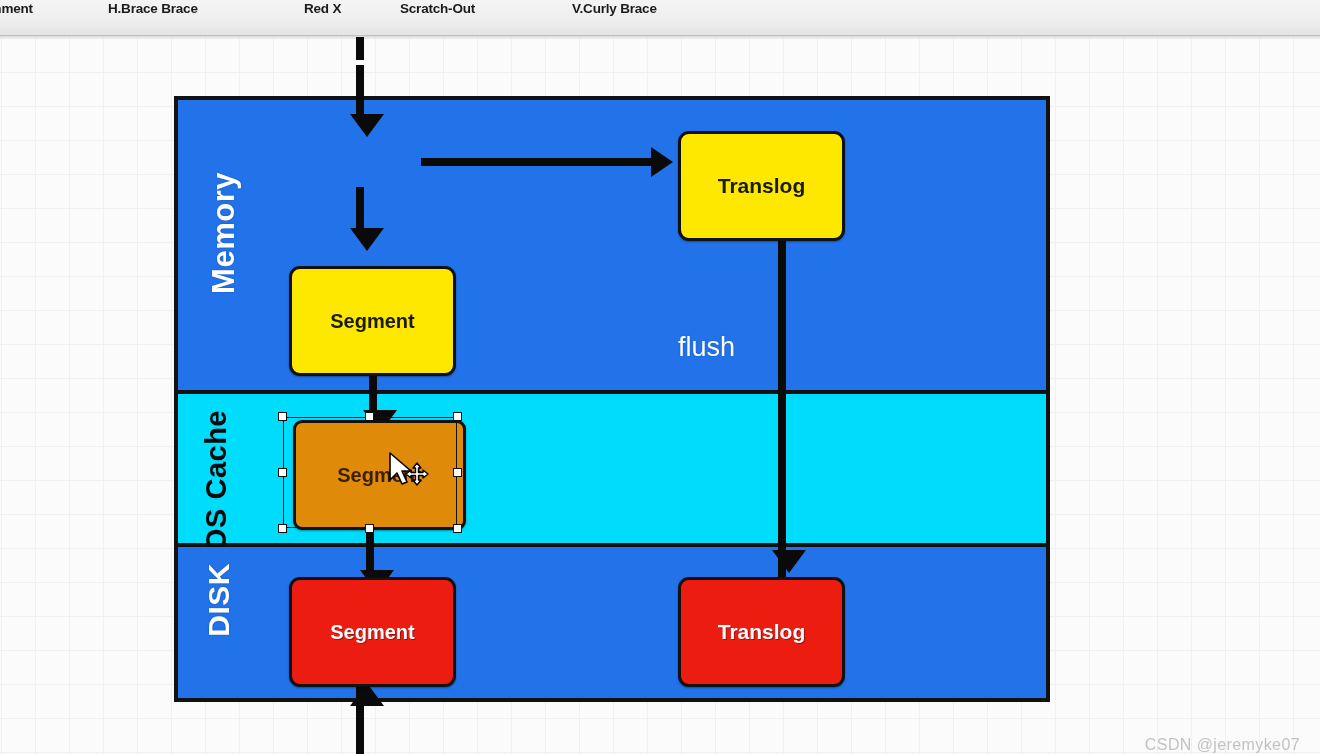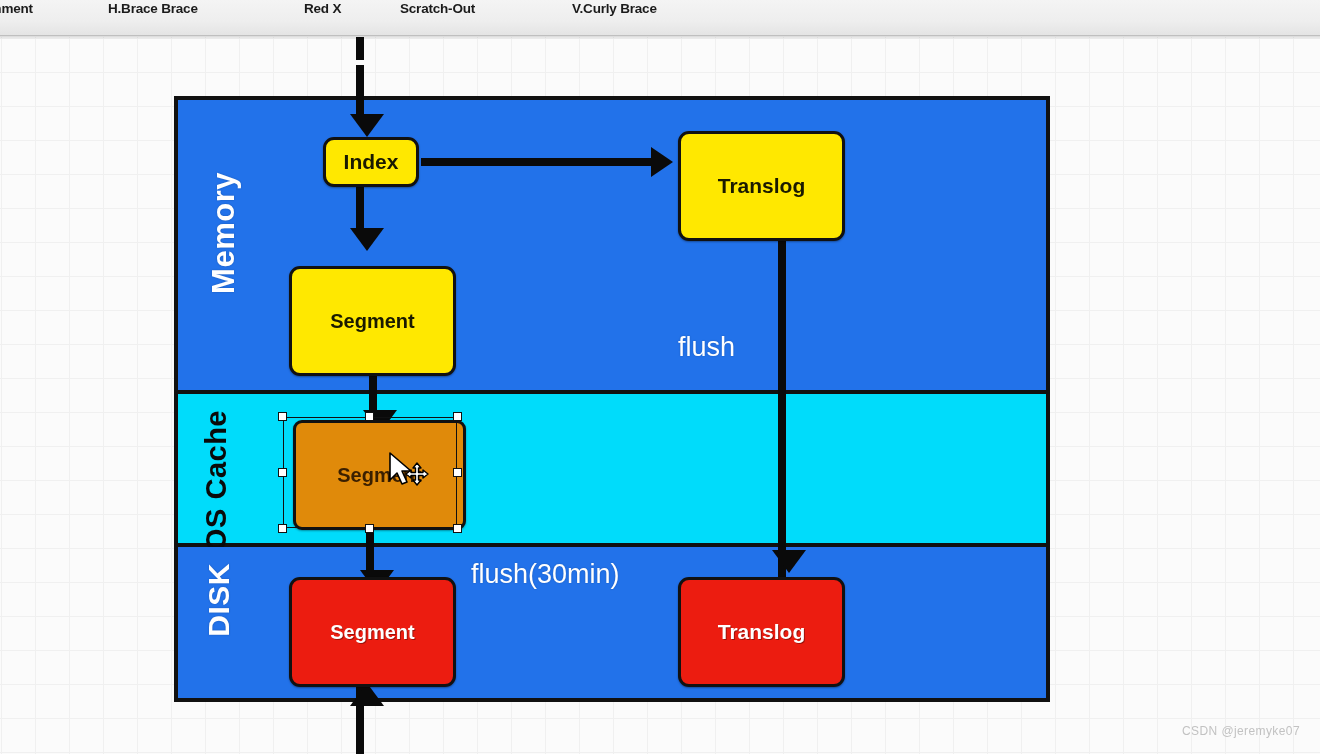--- a/index.html
+++ b/index.html
@@ -222,22 +222,22 @@
     position: absolute;
     left: 388px; top: 414px;
     width: 46px; height: 44px;
     z-index: 55;
     pointer-events: none;
   }
 
   
   #watermark {
     position: absolute;
-    right: 20px; bottom: 16px;
-    font-size: 12px;
+    right: 20px; bottom: 0;
+    font-size: 16px;
     color: #c2c2c2;
     letter-spacing: 0.4px;
     z-index: 50;
     white-space: nowrap;
   }
 
   
   #caret {
     position: absolute;
     left: 358px; top: 37px;
@@ -290,34 +290,32 @@
 
       <div class="arrow-v" style="left:188px; top:428px; height:72px;"></div>
       <div class="head-down" style="left:182px; top:470px;"></div>
 
       <div class="arrow-v" style="left:600px; top:139px; height:342px;"></div>
       <div class="head-down" style="left:594px; top:450px;"></div>
 
       <div class="arrow-v" style="left:178px; top:582px; height:120px;"></div>
       <div class="head-up" style="left:172px; top:583px;"></div>
 
-      <div class="node node-yellow" id="node-index">Index</div>
 
       <div class="node node-yellow" id="node-translog-mem">Translog</div>
 
       <div class="node node-yellow" id="node-segment-mem">Segment</div>
 
       <div class="node node-orange" id="node-segment-cache">Segment</div>
 
       <div class="node node-red" id="node-segment-disk">Segment</div>
 
       <div class="node node-red" id="node-translog-disk">Translog</div>
 
       <div class="flow-label" id="label-flush" style="left:500px; top:232px;">flush</div>
-      <div class="flow-label" id="label-flush30" style="left:293px; top:459px;">flush(30min)</div>
     </div>
 
     <div id="selection">
       <div class="sel-border"></div>
       <div class="handle h-tl"></div>
       <div class="handle h-tc"></div>
       <div class="handle h-tr"></div>
       <div class="handle h-ml"></div>
       <div class="handle h-mr"></div>
       <div class="handle h-bl"></div>

